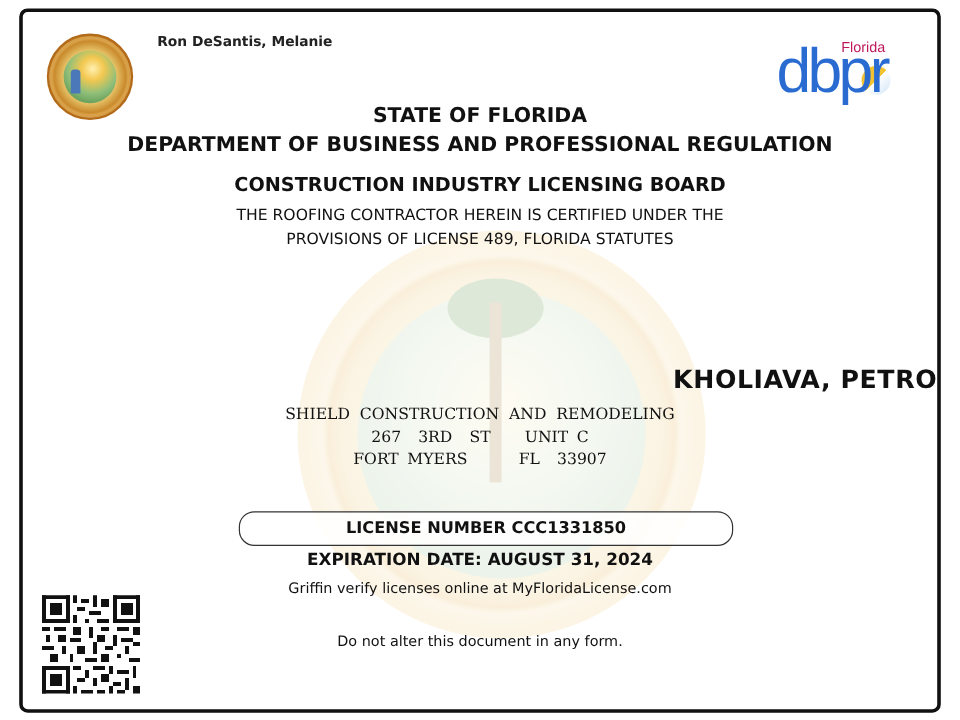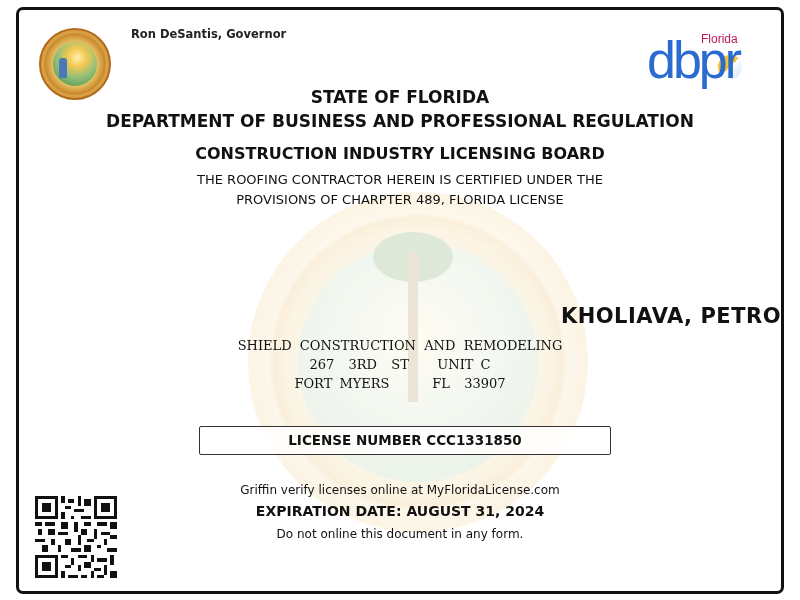--- a/index.html
+++ b/index.html
@@ -71,24 +71,24 @@
     .t-cert1 { top: 162px; font-size: 13px; }
     .t-cert2 { top: 182px; font-size: 13px; }
 
     .t-name { top: 294px; font-size: 21px; font-weight: bold; letter-spacing: 0.5px; text-align: right; }
     .t-business { top: 328px; font-size: 13px; font-family: "DejaVu Serif", serif; }
     .t-addr1 { top: 347px; font-size: 13px; font-family: "DejaVu Serif", serif; word-spacing: 3px; }
     .t-addr2 { top: 366px; font-size: 13px; font-family: "DejaVu Serif", serif; word-spacing: 3px; }
 
     .license-box {
       position: absolute; left: 180px; top: 416px; width: 412px; height: 29px;
-      border: 1.5px solid #333; border-radius: 2px; background: rgba(255,255,255,0.85);
+      border: 1.5px solid #333; border-radius: 13px; background: rgba(255,255,255,0.85);
       text-align: center; font-size: 13.5px; font-weight: bold; line-height: 26px;
     }
-    .t-exp { top: 449px; font-size: 14px; font-weight: bold; margin-top: 44px; }
+    .t-exp { top: 449px; font-size: 14px; font-weight: bold; }
     .t-verify { top: 473px; font-size: 12px; }
     .t-alter { top: 517px; font-size: 12px; }
     .t-unlawful { top: 544px; font-size: 12px; }
 
     .qr {
       position: absolute; left: 16px; top: 486px; width: 82px; height: 82px; background: #fff;
     }
   </style>
 </head>
 <body>
@@ -99,33 +99,33 @@
     <div class="inner"></div>
     <div class="palm-top"></div>
     <div class="palm"></div>
   </div>
 
   <div class="seal">
     <div class="center"></div>
     <div class="figure"></div>
   </div>
 
-  <div class="gov">Ron DeSantis, Governor</div>
+  <div class="gov">Ron DeSantis, Melanie</div>
 
   <div class="logo">
     <div class="sun"></div>
     <div class="word">dbpr</div>
     <div class="fl">Florida</div>
   </div>
 
   <div class="center-text t-state">STATE OF FLORIDA</div>
   <div class="center-text t-dept">DEPARTMENT OF BUSINESS AND PROFESSIONAL REGULATION</div>
   <div class="center-text t-board">CONSTRUCTION INDUSTRY LICENSING BOARD</div>
   <div class="center-text t-cert1">THE ROOFING CONTRACTOR HEREIN IS CERTIFIED UNDER THE</div>
-  <div class="center-text t-cert2">PROVISIONS OF CHARPTER 489, FLORIDA LICENSE</div>
+  <div class="center-text t-cert2">PROVISIONS OF LICENSE 489, FLORIDA STATUTES</div>
 
   <div class="center-text t-name">KHOLIAVA, PETRO</div>
   <div class="center-text t-business" style="white-space: pre;">SHIELD  CONSTRUCTION  AND  REMODELING</div>
   <div class="center-text t-addr1" style="white-space: pre;">267  3RD  ST    UNIT C</div>
   <div class="center-text t-addr2" style="white-space: pre;">FORT MYERS      FL  33907</div>
 
   <div class="license-box">
     <span>LICENSE NUMBER CCC1331850</span>
   </div>
   <div class="center-text t-exp">EXPIRATION DATE: AUGUST 31, 2024</div>
@@ -197,14 +197,14 @@
         <rect x="21" y="21" width="1" height="3"></rect>
       <rect x="8" y="23" width="1" height="2"></rect>
         <rect x="10" y="24" width="3" height="1"></rect>
         <rect x="14" y="24" width="2" height="1"></rect>
         <rect x="17" y="23" width="1" height="2"></rect>
         <rect x="19" y="24" width="2" height="1"></rect>
         <rect x="23" y="23" width="2" height="2"></rect>
     </g>
   </svg>
 
-  <div class="center-text t-alter">Do not online this document in any form.</div>
+  <div class="center-text t-alter">Do not alter this document in any form.</div>
 </div>
 
 </body></html>

